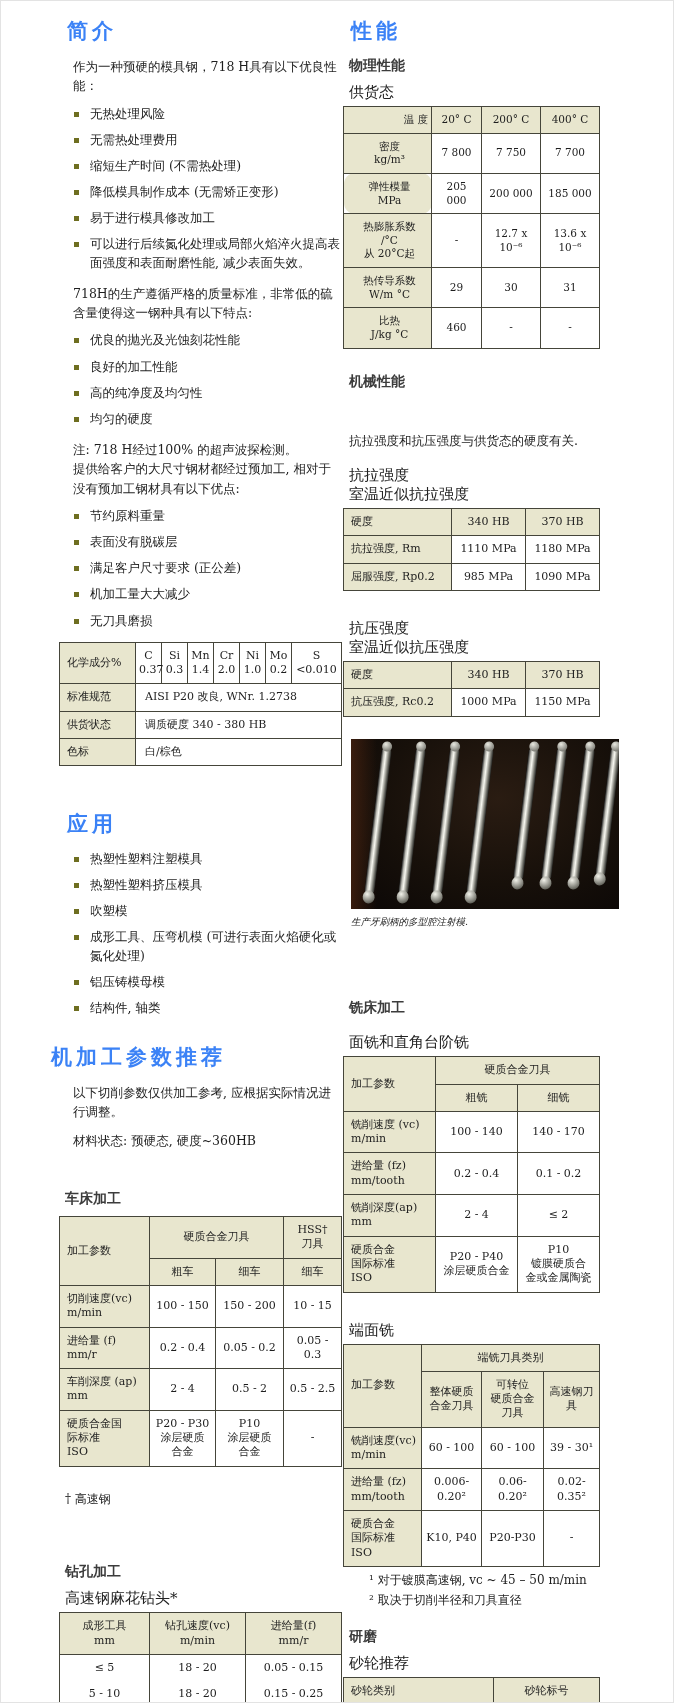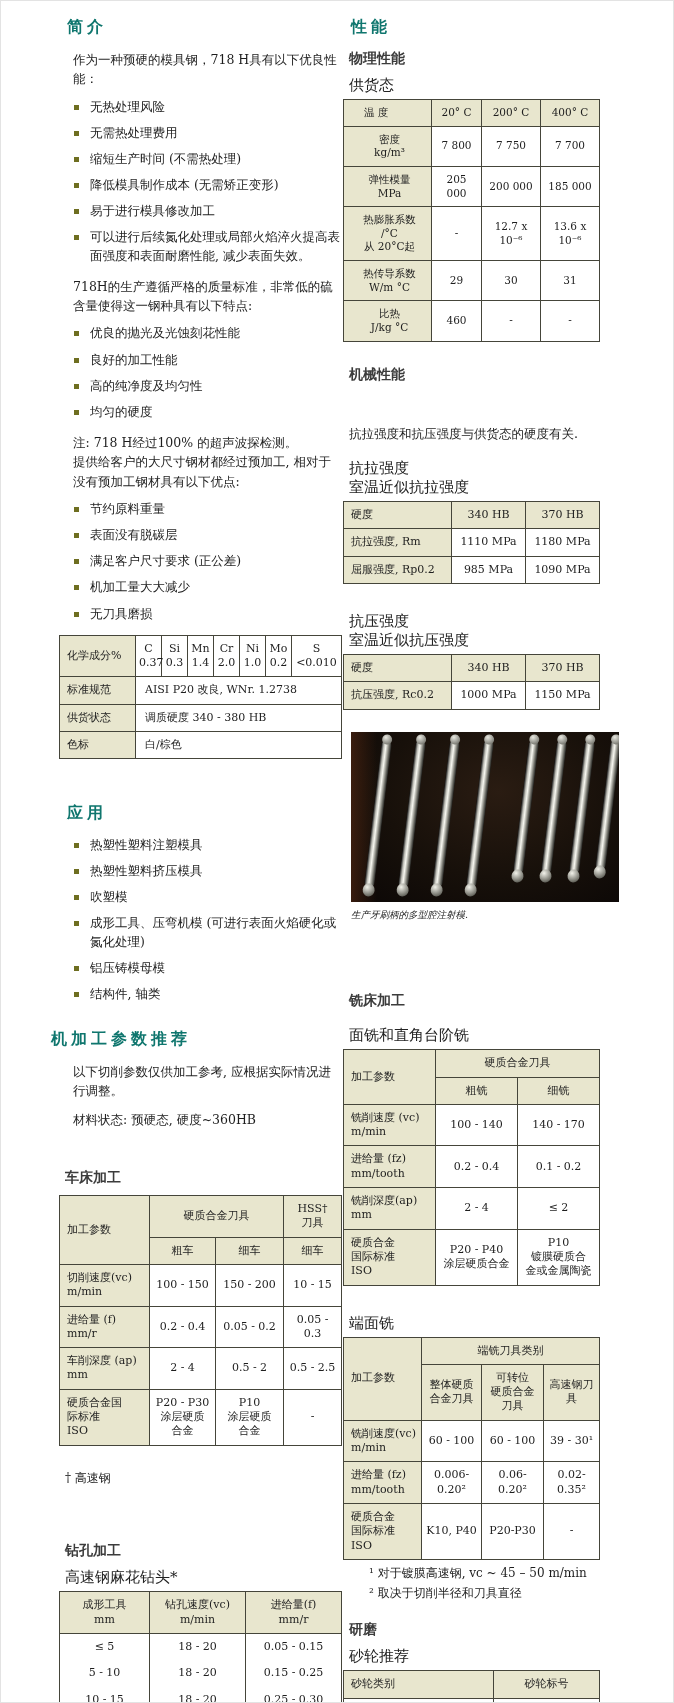--- a/index.html
+++ b/index.html
@@ -2,22 +2,22 @@
 <html><head>
 <meta charset="utf-8">
 <style>
   html,body{margin:0;padding:0;background:#fff;}
   .page{width:674px;height:1703px;box-sizing:border-box;background:#fff;
         border:1px solid #e3e3e3;overflow:hidden;
         font-family:"DejaVu Serif",serif;color:#1e1e1e;}
   .cols{display:flex;padding:16px 0 0 58px;}
   .col-l{width:284px;flex:none;}
   .col-r{width:282px;flex:none;}
-  h1{font-family:"DejaVu Serif",serif;font-weight:bold;font-size:16px;
-     color:#0f766e;letter-spacing:4px;margin:0 0 12px 8px;}
+  h1{font-family:"DejaVu Serif",serif;font-weight:bold;font-size:21px;
+     color:#3b82f6;letter-spacing:4px;margin:0 0 12px 8px;}
   h2{font-family:"DejaVu Sans","Liberation Sans",sans-serif;font-weight:bold;
      font-size:14px;color:#3c3c3c;margin:0 0 8px 6px;}
   h3{font-size:15px;font-weight:normal;margin:0 0 4px 6px;color:#222;}
   p{font-size:12.5px;line-height:1.55;margin:0 0 9px 14px;}
   ul{margin:0 0 12px 14px;padding:0;list-style:none;}
   li{font-size:12.5px;line-height:1.45;margin:0 0 8px 0;padding-left:17px;position:relative;}
   li::before{content:"";position:absolute;left:1px;top:7px;width:5px;height:5px;background:#6e6e20;}
   .fn{font-size:12px;margin:0 0 3px 6px;line-height:1.4;}
   table.t{border-collapse:collapse;table-layout:fixed;font-size:11px;margin:0;}
   .t td{border:1px solid #45453a;padding:6px 3px;text-align:center;vertical-align:middle;
@@ -238,34 +238,34 @@
 
     <table class="t rt gap-a" style="font-size:10.5px;">
       <colgroup>
             <col style="width:88px">
             <col style="width:50px">
             <col style="width:59px">
             <col style="width:59px">
           </colgroup>
       <tbody>
             <tr>
-        <td class="kc" style="text-align:left;padding-left:20px;">温 度</td>
+        <td class="kc" style="text-align:right;padding-left:8px;">温 度</td>
         <td class="kc">20° C</td>
         <td class="kc">200° C</td>
         <td class="kc">400° C</td>
       </tr>
       <tr>
         <td class="k" style="text-align:center;">密度
 kg/m³</td>
         <td>7 800</td>
         <td>7 750</td>
         <td>7 700</td>
       </tr>
       <tr>
-        <td class="k" style="text-align:center;">弹性模量
+        <td class="k" style="text-align:center;border-radius:11px;">弹性模量
 MPa</td>
         <td>205 000</td>
         <td>200 000</td>
         <td>185 000</td>
       </tr>
       <tr>
         <td class="k" style="text-align:center;">热膨胀系数
 /°C
 从 20°C起</td>
         <td>-</td>

